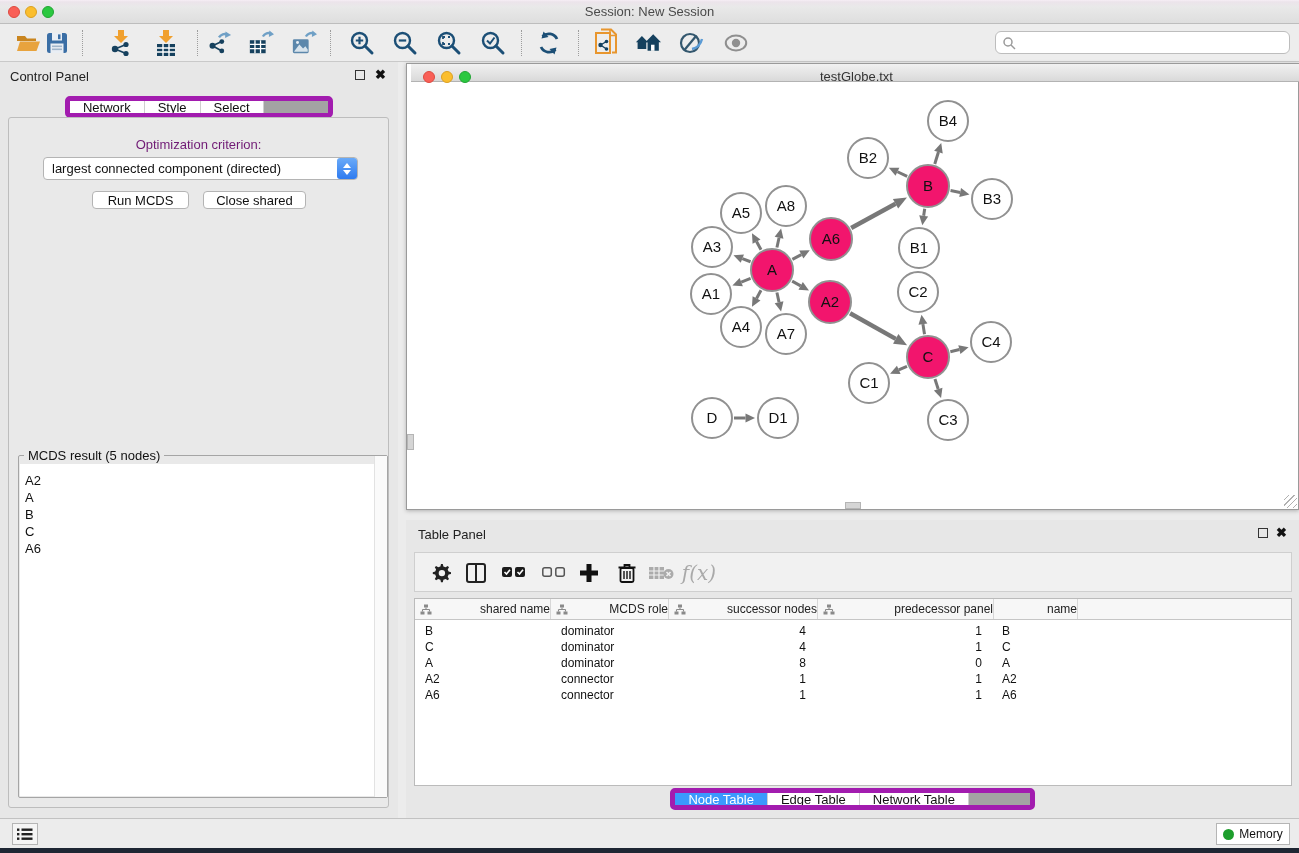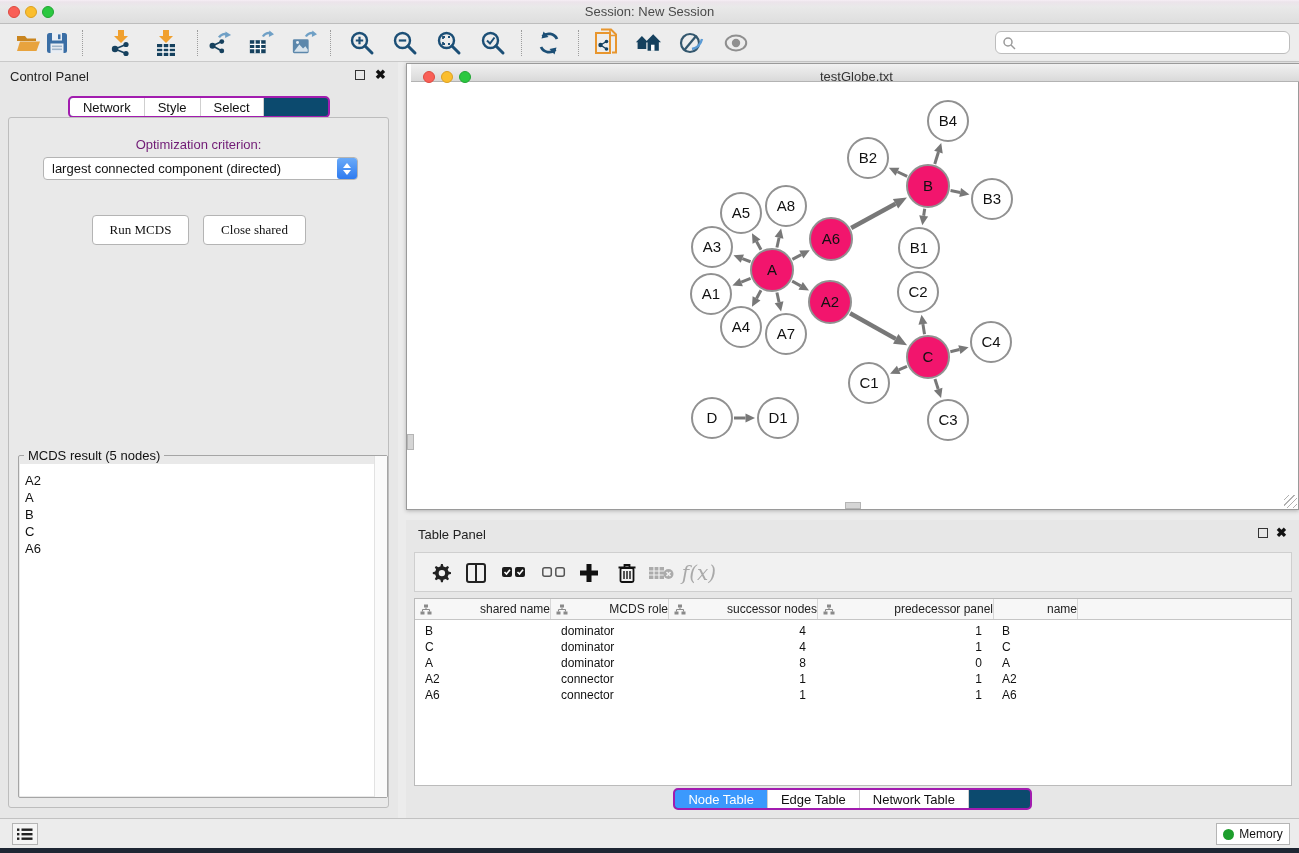--- a/index.html
+++ b/index.html
@@ -36,22 +36,22 @@
     background:#e7e7e7; }
   .panel-header { position:relative; height:28px; }
   .panel-header .ph-title { position:absolute; left:10px; top:7px; font-size:13px; color:#222; }
   .float-btn { position:absolute; top:8px; width:10px; height:10px;
     border:1.5px solid #333; cursor:pointer; }
   .close-btn { position:absolute; top:5px; font-size:13px; font-weight:bold; color:#111;
     cursor:pointer; line-height:16px; }
   .control-panel .float-btn { right:33px; }
   .control-panel .close-btn { right:12px; }
 
-  .seg-tabs { display:flex; border:2px solid #a21caf; border-radius:5px; overflow:hidden;
-    background:#0c4a6e; height:22px; }
+  .seg-tabs { display:flex; border:5px solid #a21caf; border-radius:5px; overflow:hidden;
+    background:#a3a3a3; height:22px; }
   .seg-tab { padding:0 13px; font-size:13px; color:#111; background:#fff;
     border-right:1px solid #cfcfcf; display:flex; align-items:center; cursor:pointer; }
   .seg-tab:last-child { border-right:none;margin-top:24px; }
   .seg-tab.selected { background:#3b99fd; color:#fff; }
   .cp-tabs-wrap { position:absolute; top:34px; left:0; width:100%;
     display:flex; justify-content:center; }
 
   .cp-content { position:absolute; left:8px; right:9px; top:55px; bottom:10px;
     border:1px solid #bdbdbd; border-radius:3px; background:#e9e9e9; }
   .opt-label { position:absolute; top:19px; left:0; right:0; text-align:center;
@@ -61,24 +61,24 @@
     display:flex; align-items:center; }
   .dropdown .dd-text { flex:1; font-size:13px; color:#111; padding-left:8px;
     white-space:nowrap; overflow:hidden; }
   .dd-stepper { width:20px; height:21px; border-radius:3px; margin-right:0px;
     background:linear-gradient(#6aaaf8,#2e7bf0); display:flex; flex-direction:column;
     align-items:center; justify-content:center; gap:2px; }
   .dd-up { width:0; height:0; border-left:4px solid transparent; border-right:4px solid transparent;
     border-bottom:5px solid #fff; }
   .dd-down { width:0; height:0; border-left:4px solid transparent; border-right:4px solid transparent;
     border-top:5px solid #fff; }
-  .cp-btn { position:absolute; top:73px; height:30px; background:#fff;
+  .cp-btn { position:absolute; top:73px; height:18px; background:#fff;
     border:1px solid #b4b4b4; border-radius:4px; font-size:13px; color:#111;
     display:flex; align-items:center; justify-content:center; cursor:pointer;
-    font-family:Liberation Serif, serif;margin-top:24px; }
+    font-family:Liberation Sans, sans-serif; }
   #run-mcds { left:83px; width:97px; }
   #close-panel { left:194px; width:103px; }
 
   .result-group { position:absolute; left:9px; top:337px; width:370px; height:343px;
     border:1px solid #a5a5a5; border-radius:2px; }
   .result-legend { position:absolute; top:-8px; left:5px; background:#e9e9e9;
     padding:0 4px; font-size:13px; color:#111; }
   .result-list { position:absolute; left:1px; right:1px; top:8px; bottom:1px;
     background:#fff; overflow:hidden; }
   .result-item { font-size:13px; color:#111; padding:1px 0 1px 5px; line-height:15px; }

